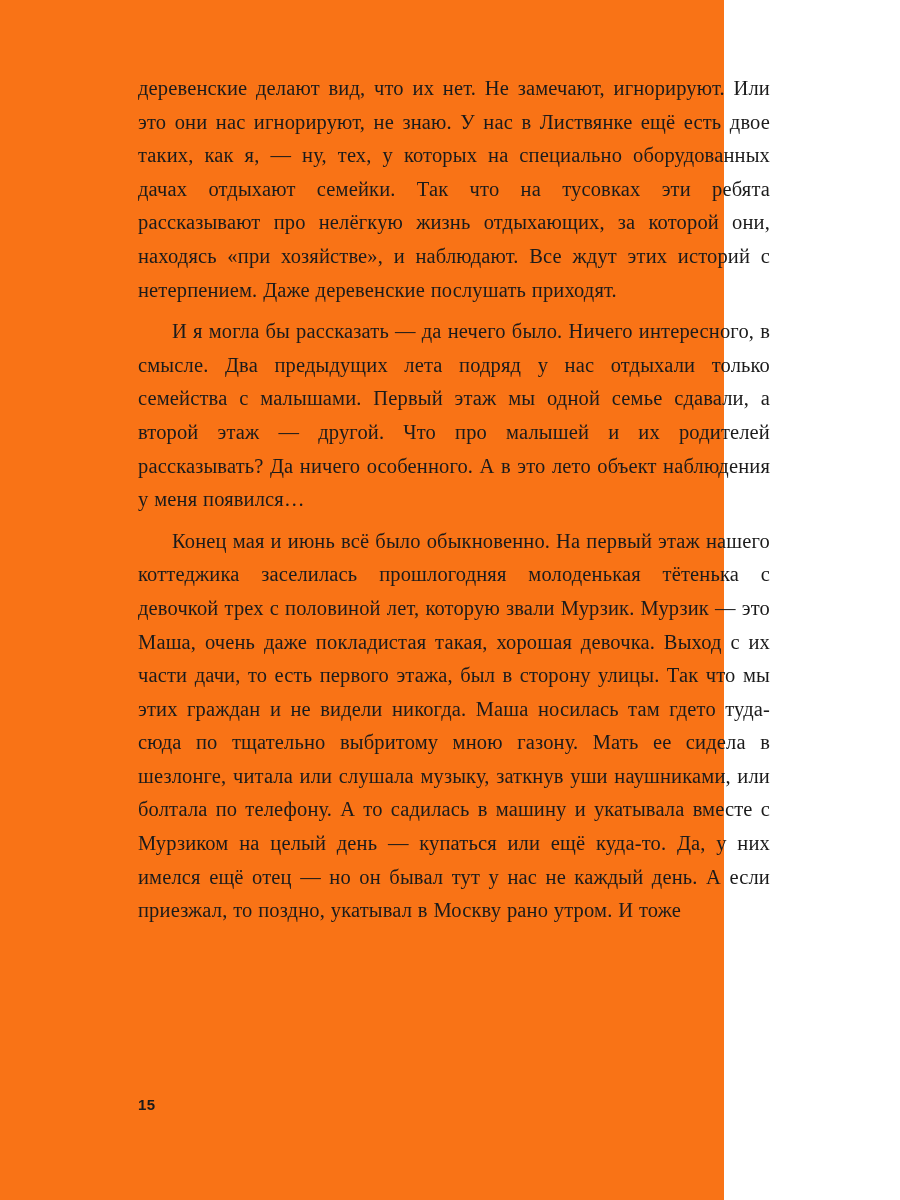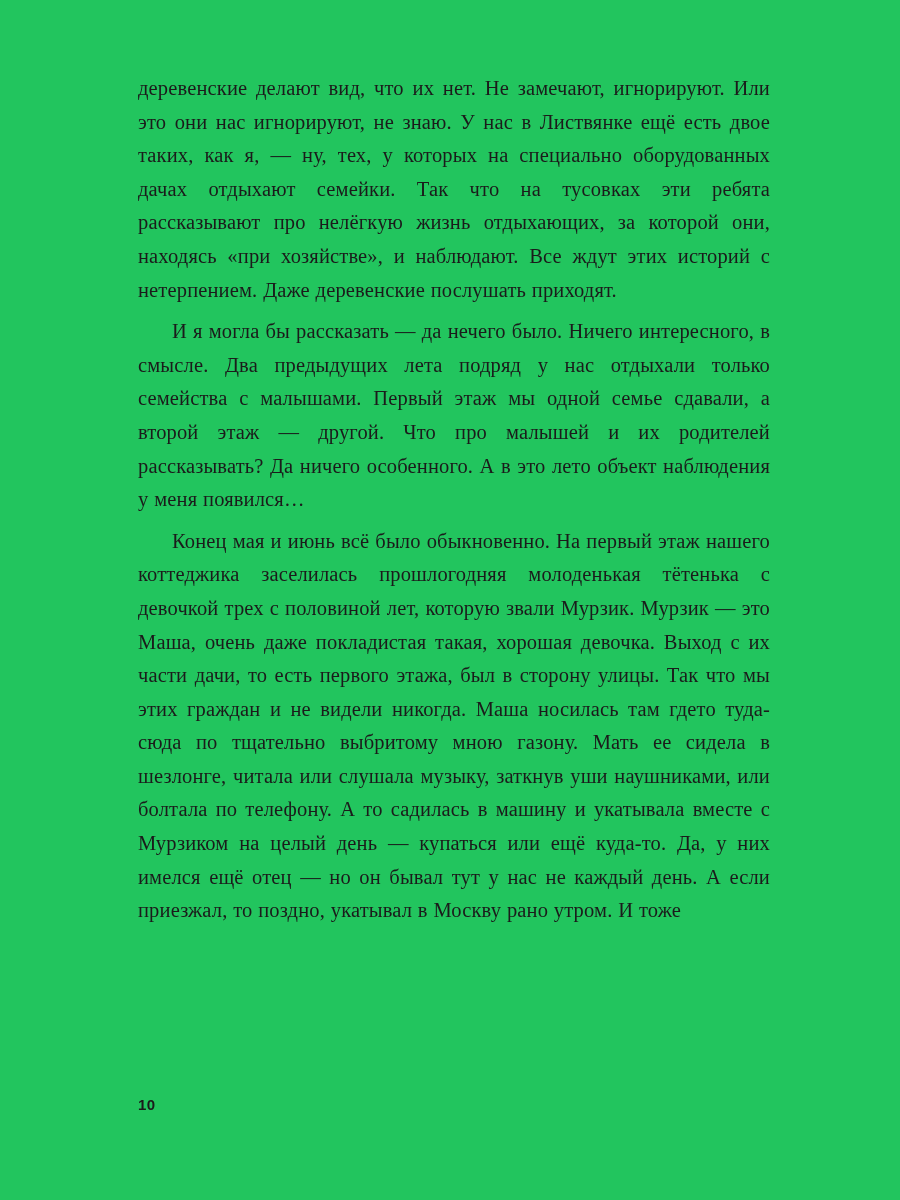--- a/index.html
+++ b/index.html
@@ -9,23 +9,23 @@
   }
   body {
     width: 900px;
     height: 1200px;
     overflow: hidden;
     font-family: "Liberation Serif", "DejaVu Serif", serif;
     color: #1a1a1a;
   }
   .page {
     position: relative;
-    width: 900px;
+    width: 724px;
     height: 1200px;
-    background: #22c55e;
+    background: #f97316;
     box-sizing: border-box;
   }
   .text-column {
     position: absolute;
     left: 138px;
     top: 72px;
     width: 632px;
   }
   .para {
     margin: 0;
@@ -59,15 +59,15 @@
 <body>
 
 <div class="page">
 
   <div class="text-column">
     <p class="para">деревенские делают вид, что их нет. Не замечают, игнорируют. Или это они нас игнорируют, не знаю. У нас в Листвянке ещё есть двое таких, как я, — ну, тех, у которых на специально оборудованных дачах отдыхают семейки.  Так что на тусовках эти ребята рассказывают про нелёгкую жизнь отдыхающих, за которой они, находясь «при хозяйстве», и наблюдают. Все ждут этих историй с нетерпением. Даже деревенские послушать приходят.</p>
     <p class="para indent">И я могла бы рассказать — да нечего было. Ничего интересного, в смысле. Два предыдущих лета подряд у нас отдыхали только семейства с малышами. Первый этаж мы одной семье сдавали, а второй этаж — другой. Что про малышей и их родителей рассказывать? Да ничего особенного. А в это лето объект наблюдения у меня появился…</p>
     <p class="para indent">Конец мая и июнь всё было обыкновенно. На первый этаж нашего коттеджика заселилась прошлогодняя молоденькая тётенька с девочкой трех с половиной лет, которую звали Мурзик. Мурзик — это Маша, очень даже покладистая такая, хорошая девочка. Выход с их части дачи, то есть первого этажа, был в сторону улицы. Так что мы этих граждан и не видели никогда. Маша  носилась там гдето туда-сюда по тщательно выбритому мною газону. Мать ее сидела в шезлонге, читала или слушала музыку, заткнув уши наушниками, или болтала по телефону. А то садилась в машину и укатывала вместе с Мурзиком на целый день — купаться или ещё куда-то. Да, у них имелся ещё отец — но он бывал тут у нас не каждый день. А если приезжал, то поздно, укатывал в Москву рано утром. И тоже</p>
   </div>
 
-  <div class="page-number">10</div>
+  <div class="page-number">15</div>
 
 </div>
 
 </body></html>

